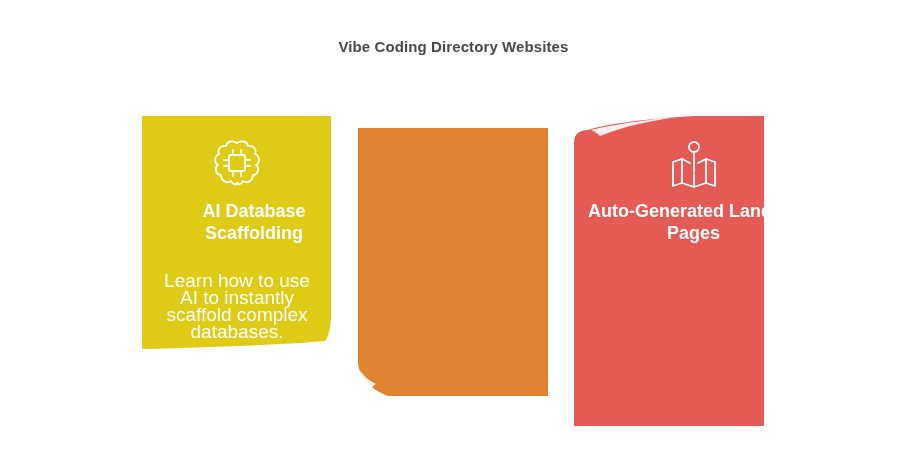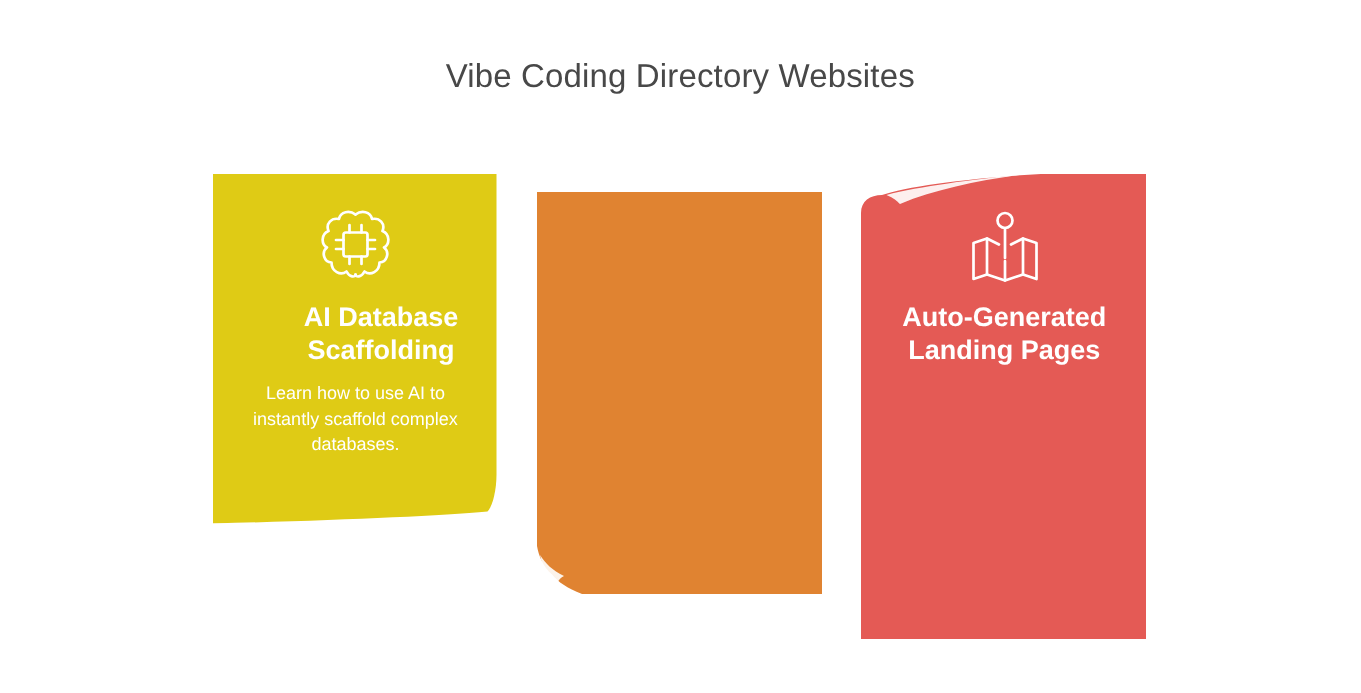--- a/index.html
+++ b/index.html
@@ -8,22 +8,22 @@
       background: #ffffff;
       position: relative;
       overflow: hidden;
       font-family: "Liberation Sans", sans-serif;
     }
     .title {
       position: absolute;
       left: 0; width: 907px;
       top: 38px;
       text-align: center;
-      font-size: 22px;
-      font-weight: normal;
+      font-size: 15px;
+      font-weight: bold;
       color: #484848;
       letter-spacing: 0.1px;
     }
     .card {
       position: absolute;
     }
     .card svg.bg {
       position: absolute; left: 0; top: 0;
     }
     .card .content {
@@ -35,36 +35,36 @@
       display: block;
       margin: 0 auto;
     }
     .card-title {
       font-weight: bold;
       font-size: 18px;
       line-height: 22px;
       padding: 0 10px;
     }
     .card-desc {
-      font-size: 12px;
+      font-size: 19px;
       line-height: 17px;
       padding: 0 20px;
-      margin-top: 10px;
+      margin-top: 28px;
       text-align: center;
     }
 
     #card-1 { left: 142px; top: 116px; width: 190px; height: 233px; }
     #card-1 .content { top: 22px; }
     #card-1 .card-title { margin-top: 12px; padding-left: 44px; }
 
     #card-2 { left: 358px; top: 128px; width: 191px; height: 269px; }
     #card-2 .content { top: 22px; }
     #card-2 .card-title { margin-top: 12px; }
 
-    #card-3 { left: 574px; top: 116px; width: 191px; height: 311px; }
+    #card-3 { left: 574px; top: 116px; width: 191px; height: 311px; padding-left: 48px; }
     #card-3 .content { top: 24px; }
     #card-3 .card-title { margin-top: 10px; }
   </style>
 </head>
 <body>
 
 <div class="title">Vibe Coding Directory Websites</div>
 
 <div class="card" id="card-1">
   <svg class="bg" width="190" height="233" viewBox="0 0 190 233">

